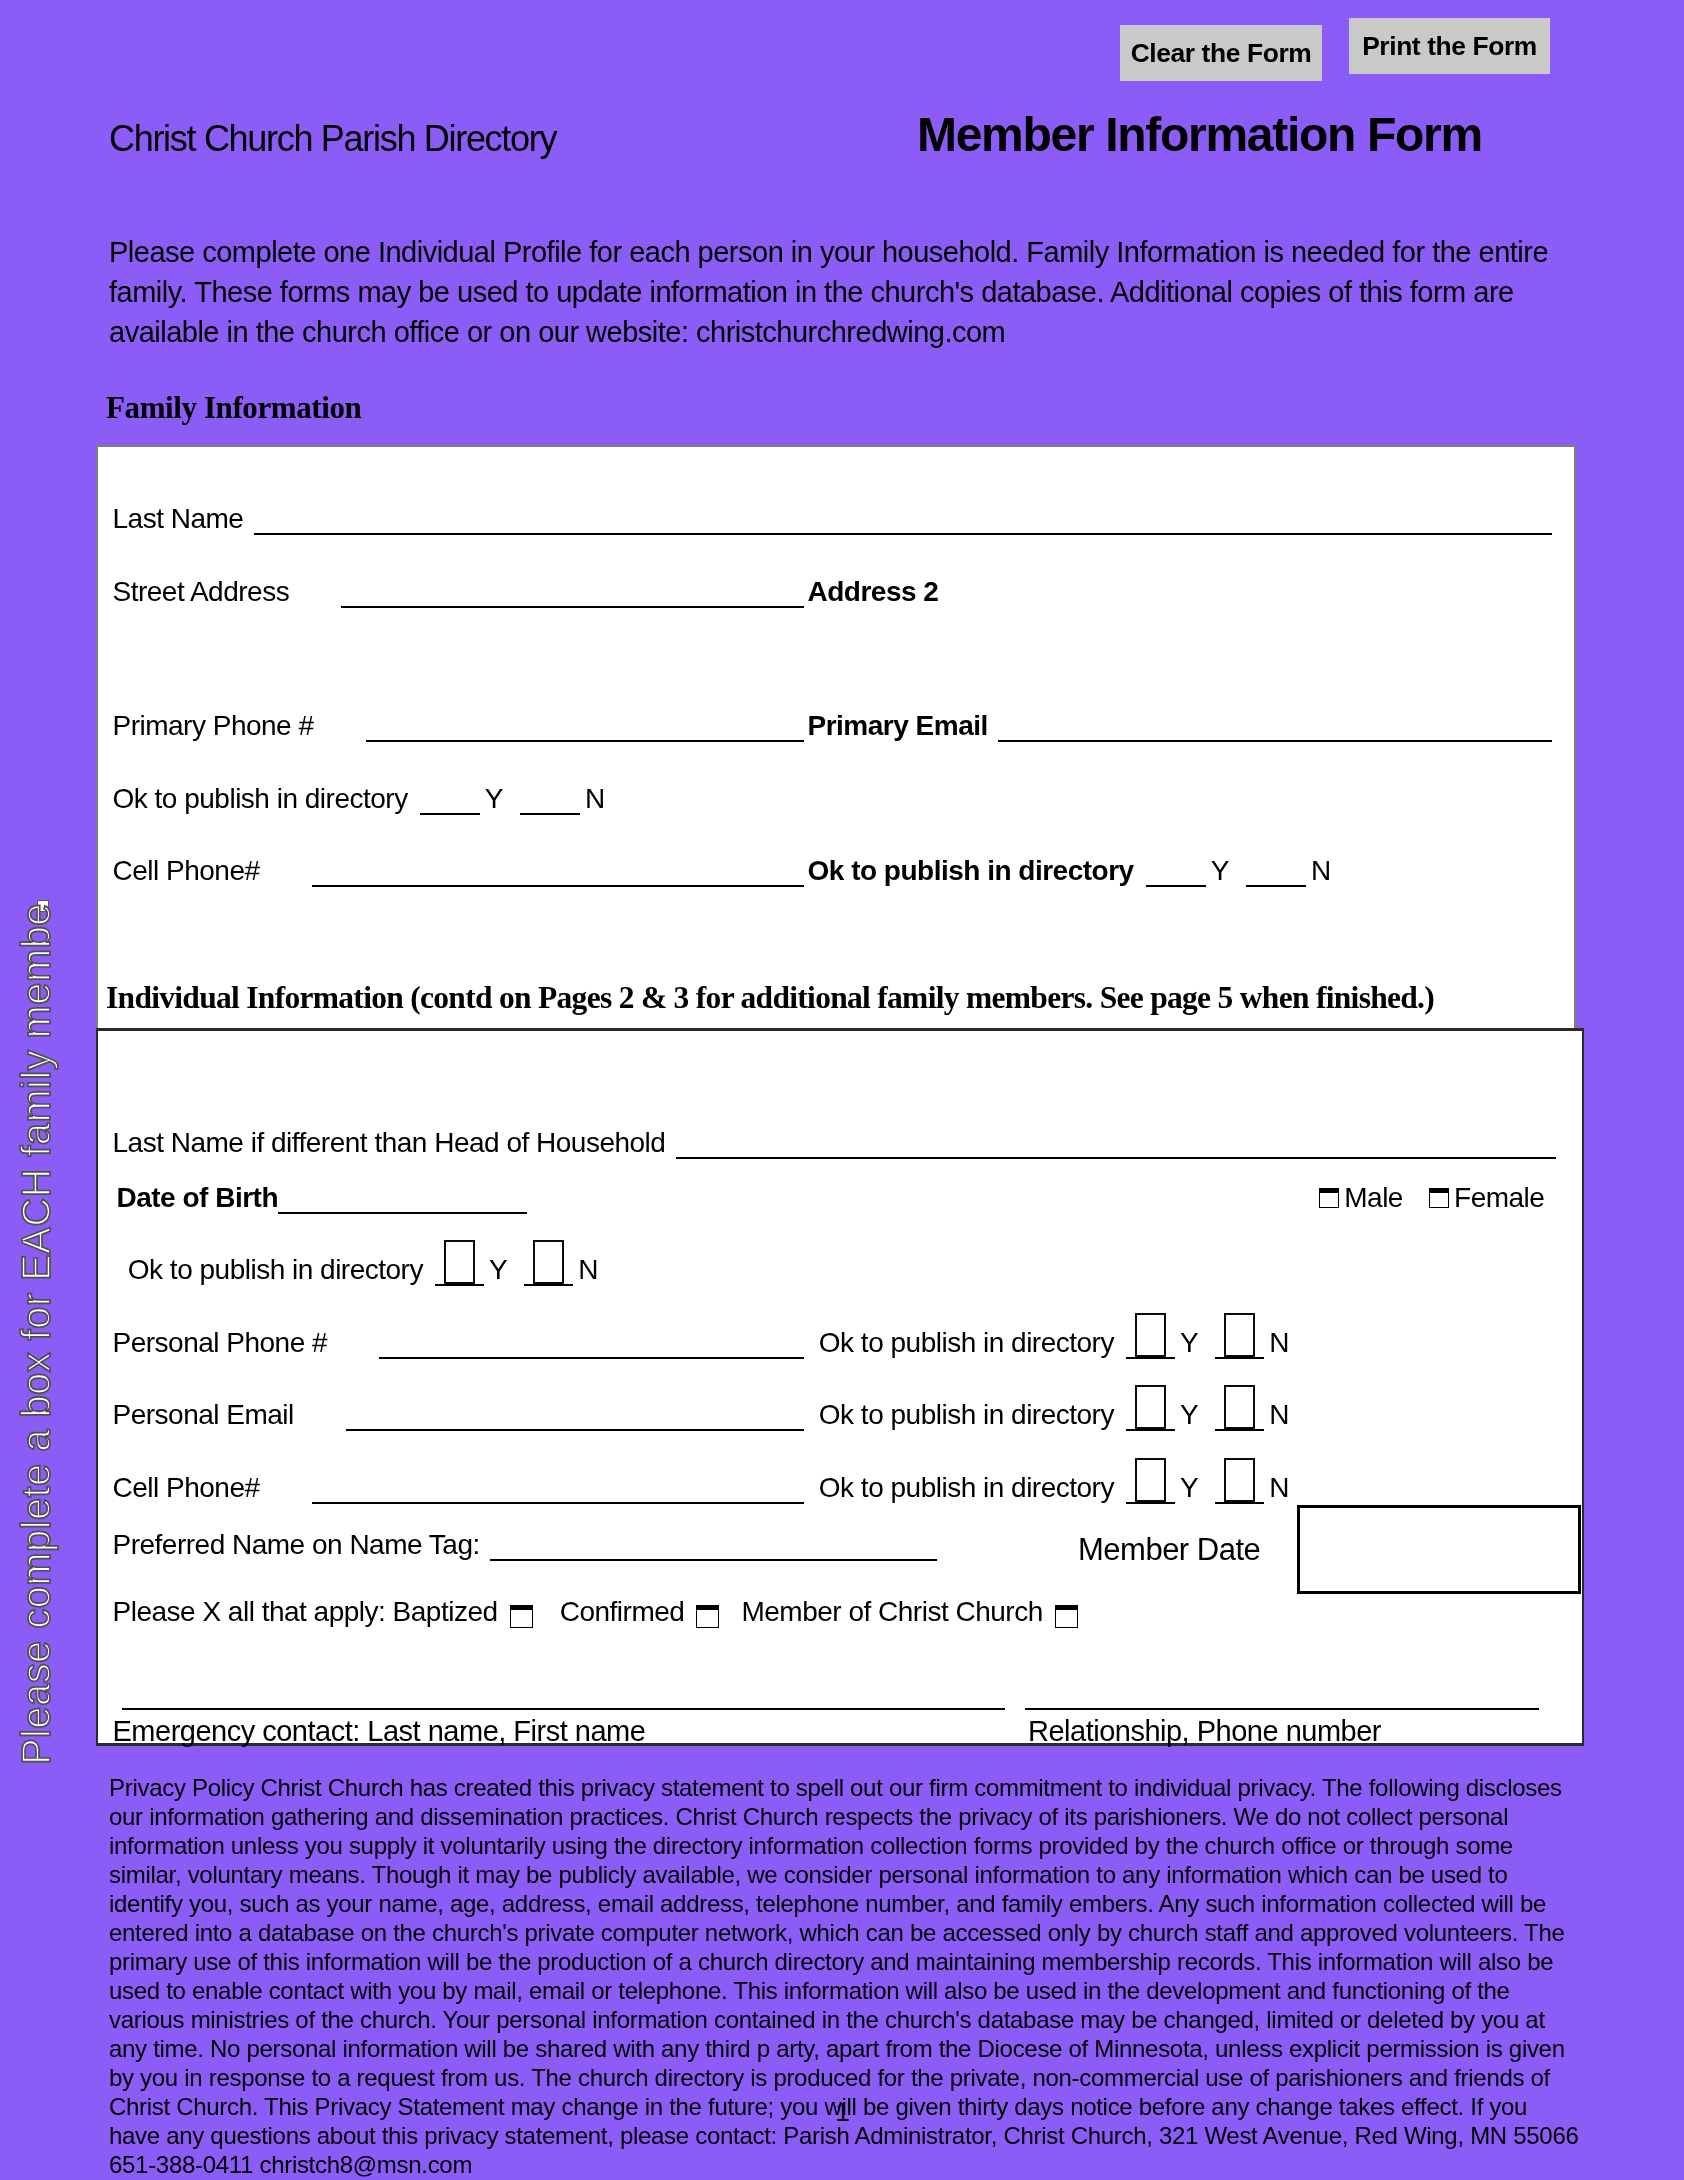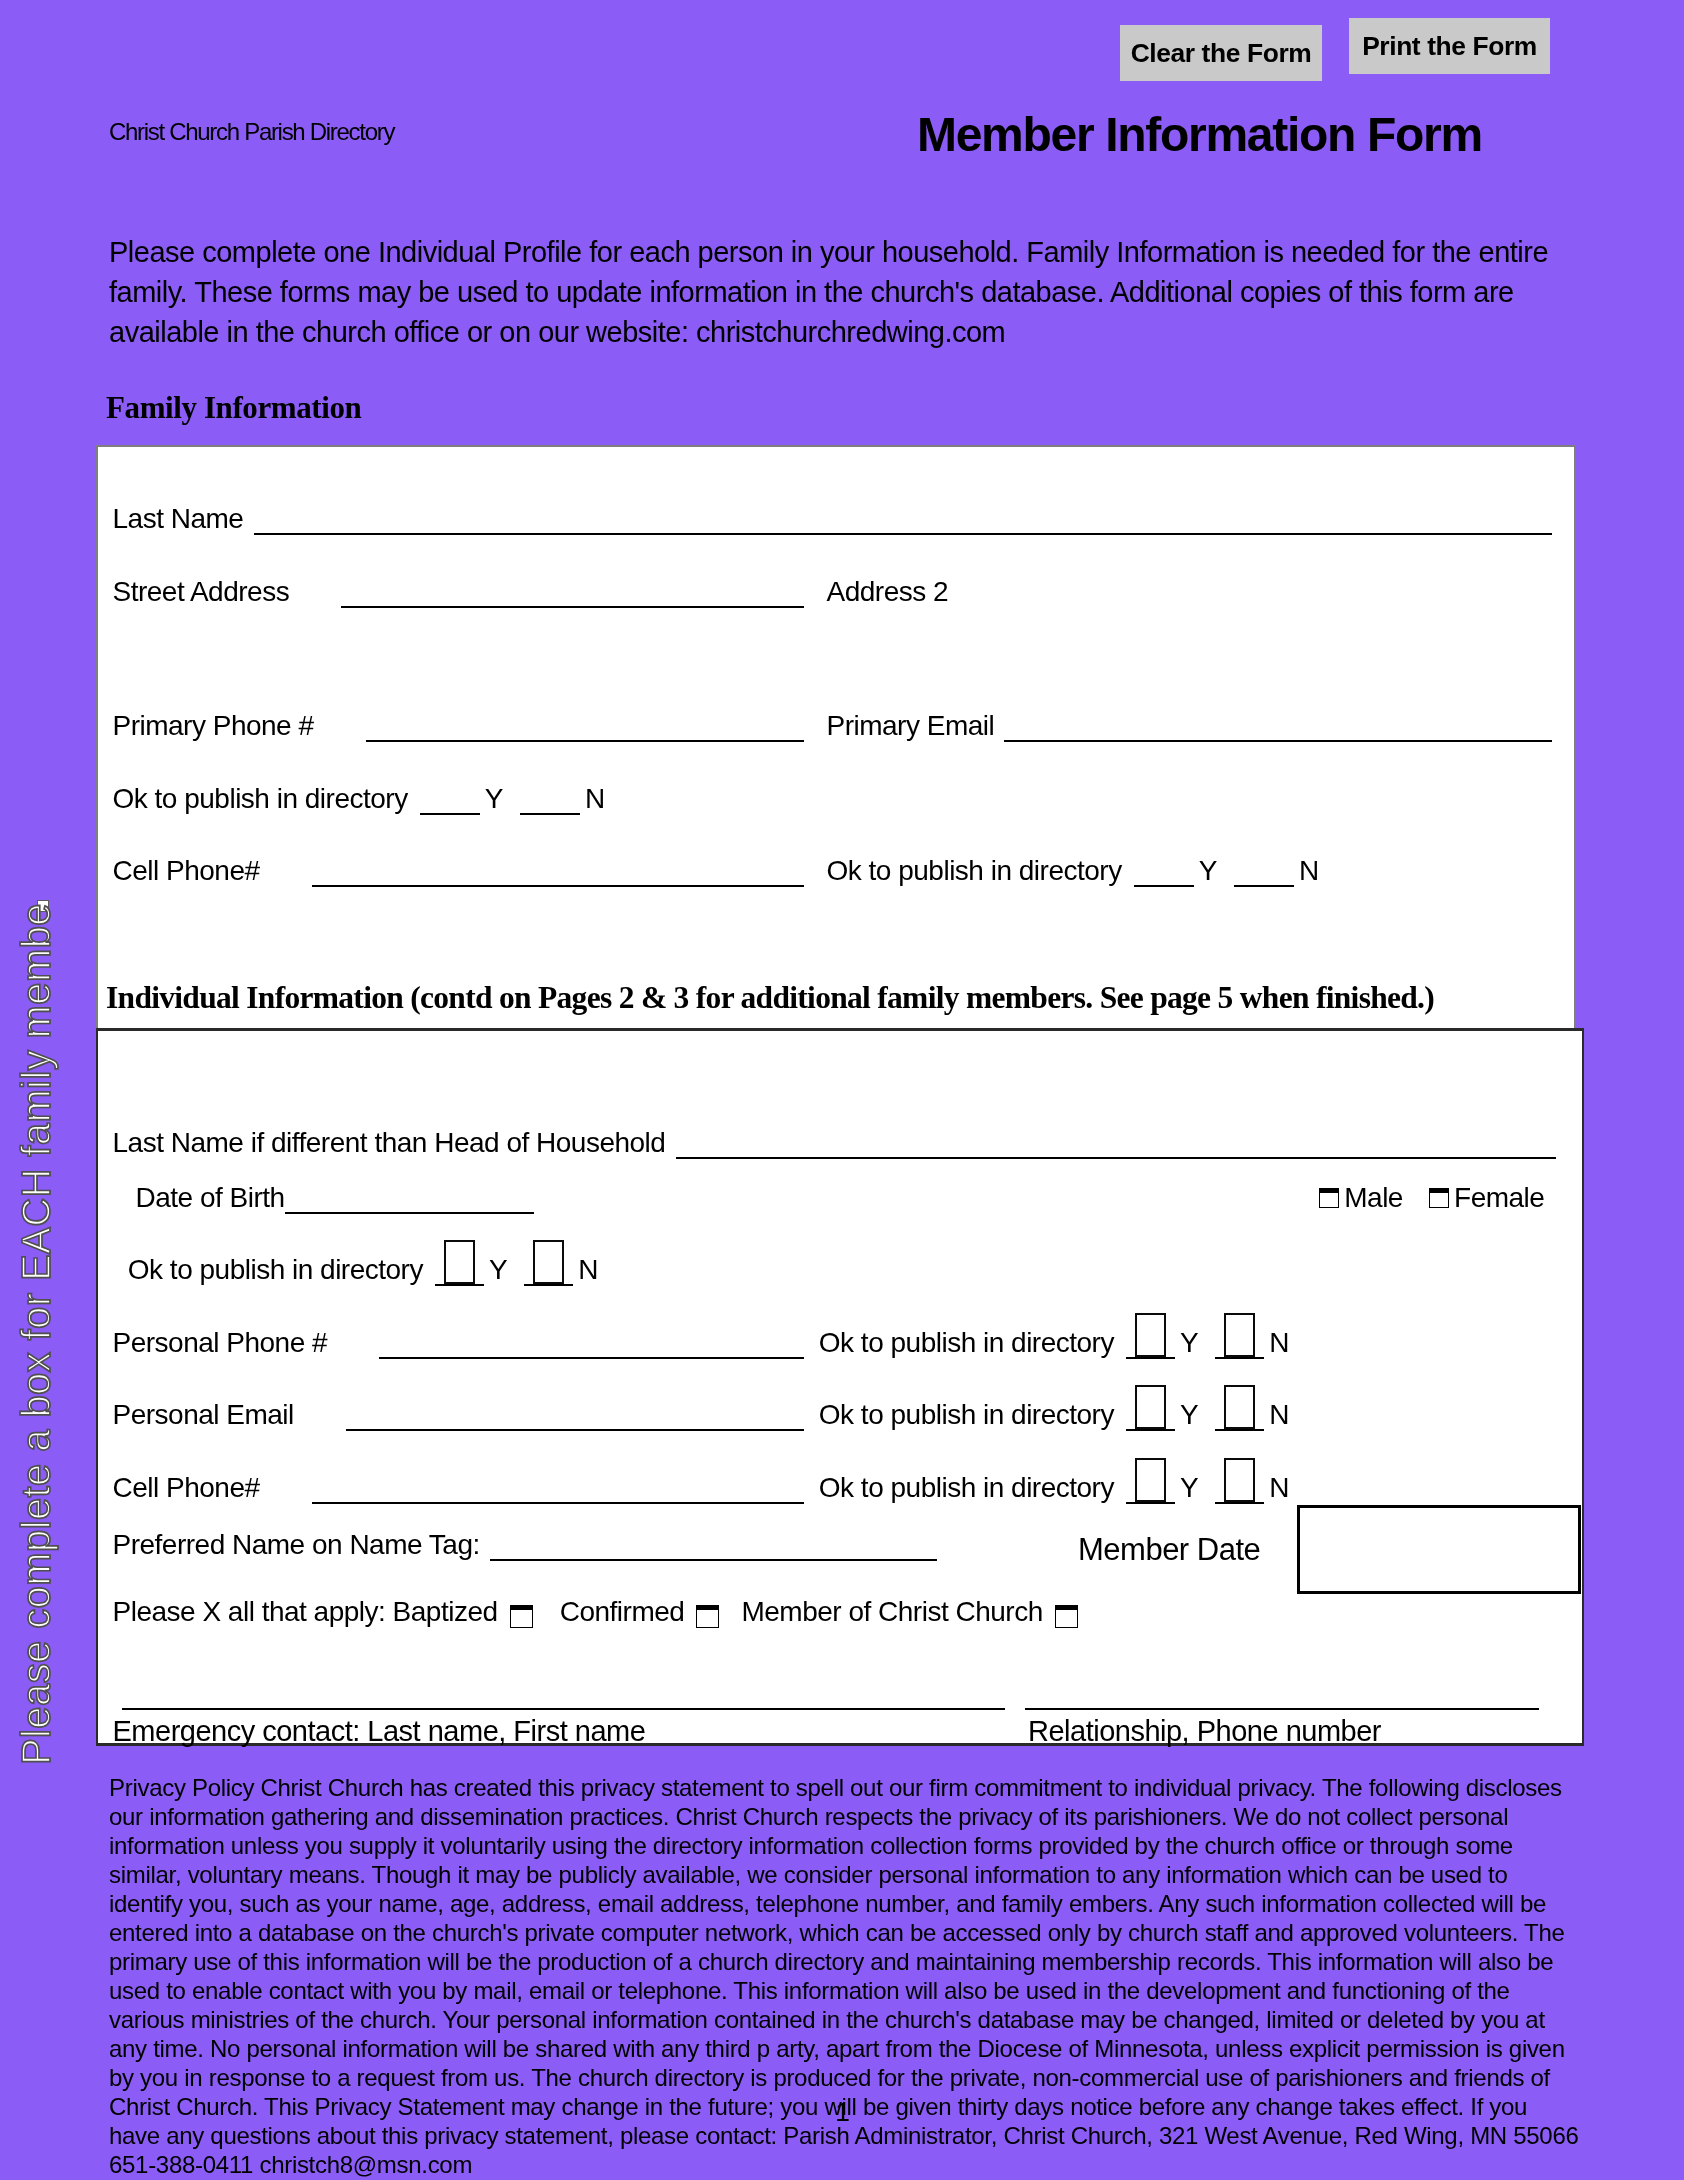--- a/index.html
+++ b/index.html
@@ -6,21 +6,21 @@
   .page{position:relative;width:1685px;height:2181px;background:#8b5cf6;
         font-family:"Liberation Sans",sans-serif;color:#000;overflow:hidden;}
 
   
   .btn{position:absolute;background:#c9c9c9;display:flex;align-items:center;justify-content:center;
        font-weight:bold;font-size:26.4px;letter-spacing:-0.4px;cursor:pointer;}
   .btn-clear{left:1120px;top:25px;width:202px;height:56px;}
   .btn-print{left:1349px;top:18px;width:201px;height:56px;}
 
   
-  .doc-title{position:absolute;left:109px;top:118px;font-size:24px;letter-spacing:-1.3px;}
+  .doc-title{position:absolute;left:109px;top:118px;font-size:36px;letter-spacing:-1.3px;}
   .form-title{position:absolute;left:917px;top:107px;font-size:48px;font-weight:bold;letter-spacing:-1.3px;}
 
   .intro{position:absolute;left:109px;top:232px;width:1474px;font-size:29px;line-height:40px;letter-spacing:-0.5px;}
 
   .sec-head{position:absolute;font-family:"Liberation Serif",serif;font-weight:bold;white-space:nowrap;}
   .fam-head{left:106px;top:390px;font-size:31px;letter-spacing:-0.4px;}
   .ind-head{left:106px;top:980px;font-size:31.5px;letter-spacing:-0.7px;}
 
   
   .fam-box{position:absolute;left:96px;top:445px;width:1480px;height:608px;background:#fff;
@@ -32,21 +32,21 @@
        font-size:28px;letter-spacing:-0.5px;white-space:nowrap;}
   .fam-box .row{right:22px;}
   .ind-box .row{right:25.6px;}
   .lbl{flex:none;}
   .line{border-bottom:2.6px solid #000;height:5.1px;flex:none;}
   .grow{flex:1 1 auto;margin-left:10.2px;}
   .leftcol{flex:none;width:691px;display:flex;align-items:flex-end;gap:42px;}
   .leftcol .line{flex:1 1 auto;margin-left:10.2px;}
   .leftcol-city{flex:none;width:646px;display:flex;align-items:flex-end;}
   .leftcol-city .line{flex:1 1 auto;margin-left:10.2px;}
-  .ml{margin-left:23px;}
+  .ml{margin-left:4px;font-weight:bold;}
 
   
   .ynline{display:inline-block;width:60px;border-bottom:2.6px solid #000;height:5.1px;}
 
   
   .yn-slot{display:inline-flex;align-items:flex-end;justify-content:center;width:49px;
            border-bottom:2.6px solid #000;cursor:pointer;}
   .yn-box{display:inline-block;width:31px;height:44px;border:2.6px solid #0a0a0a;background:#fff;box-sizing:border-box;}
 
   

